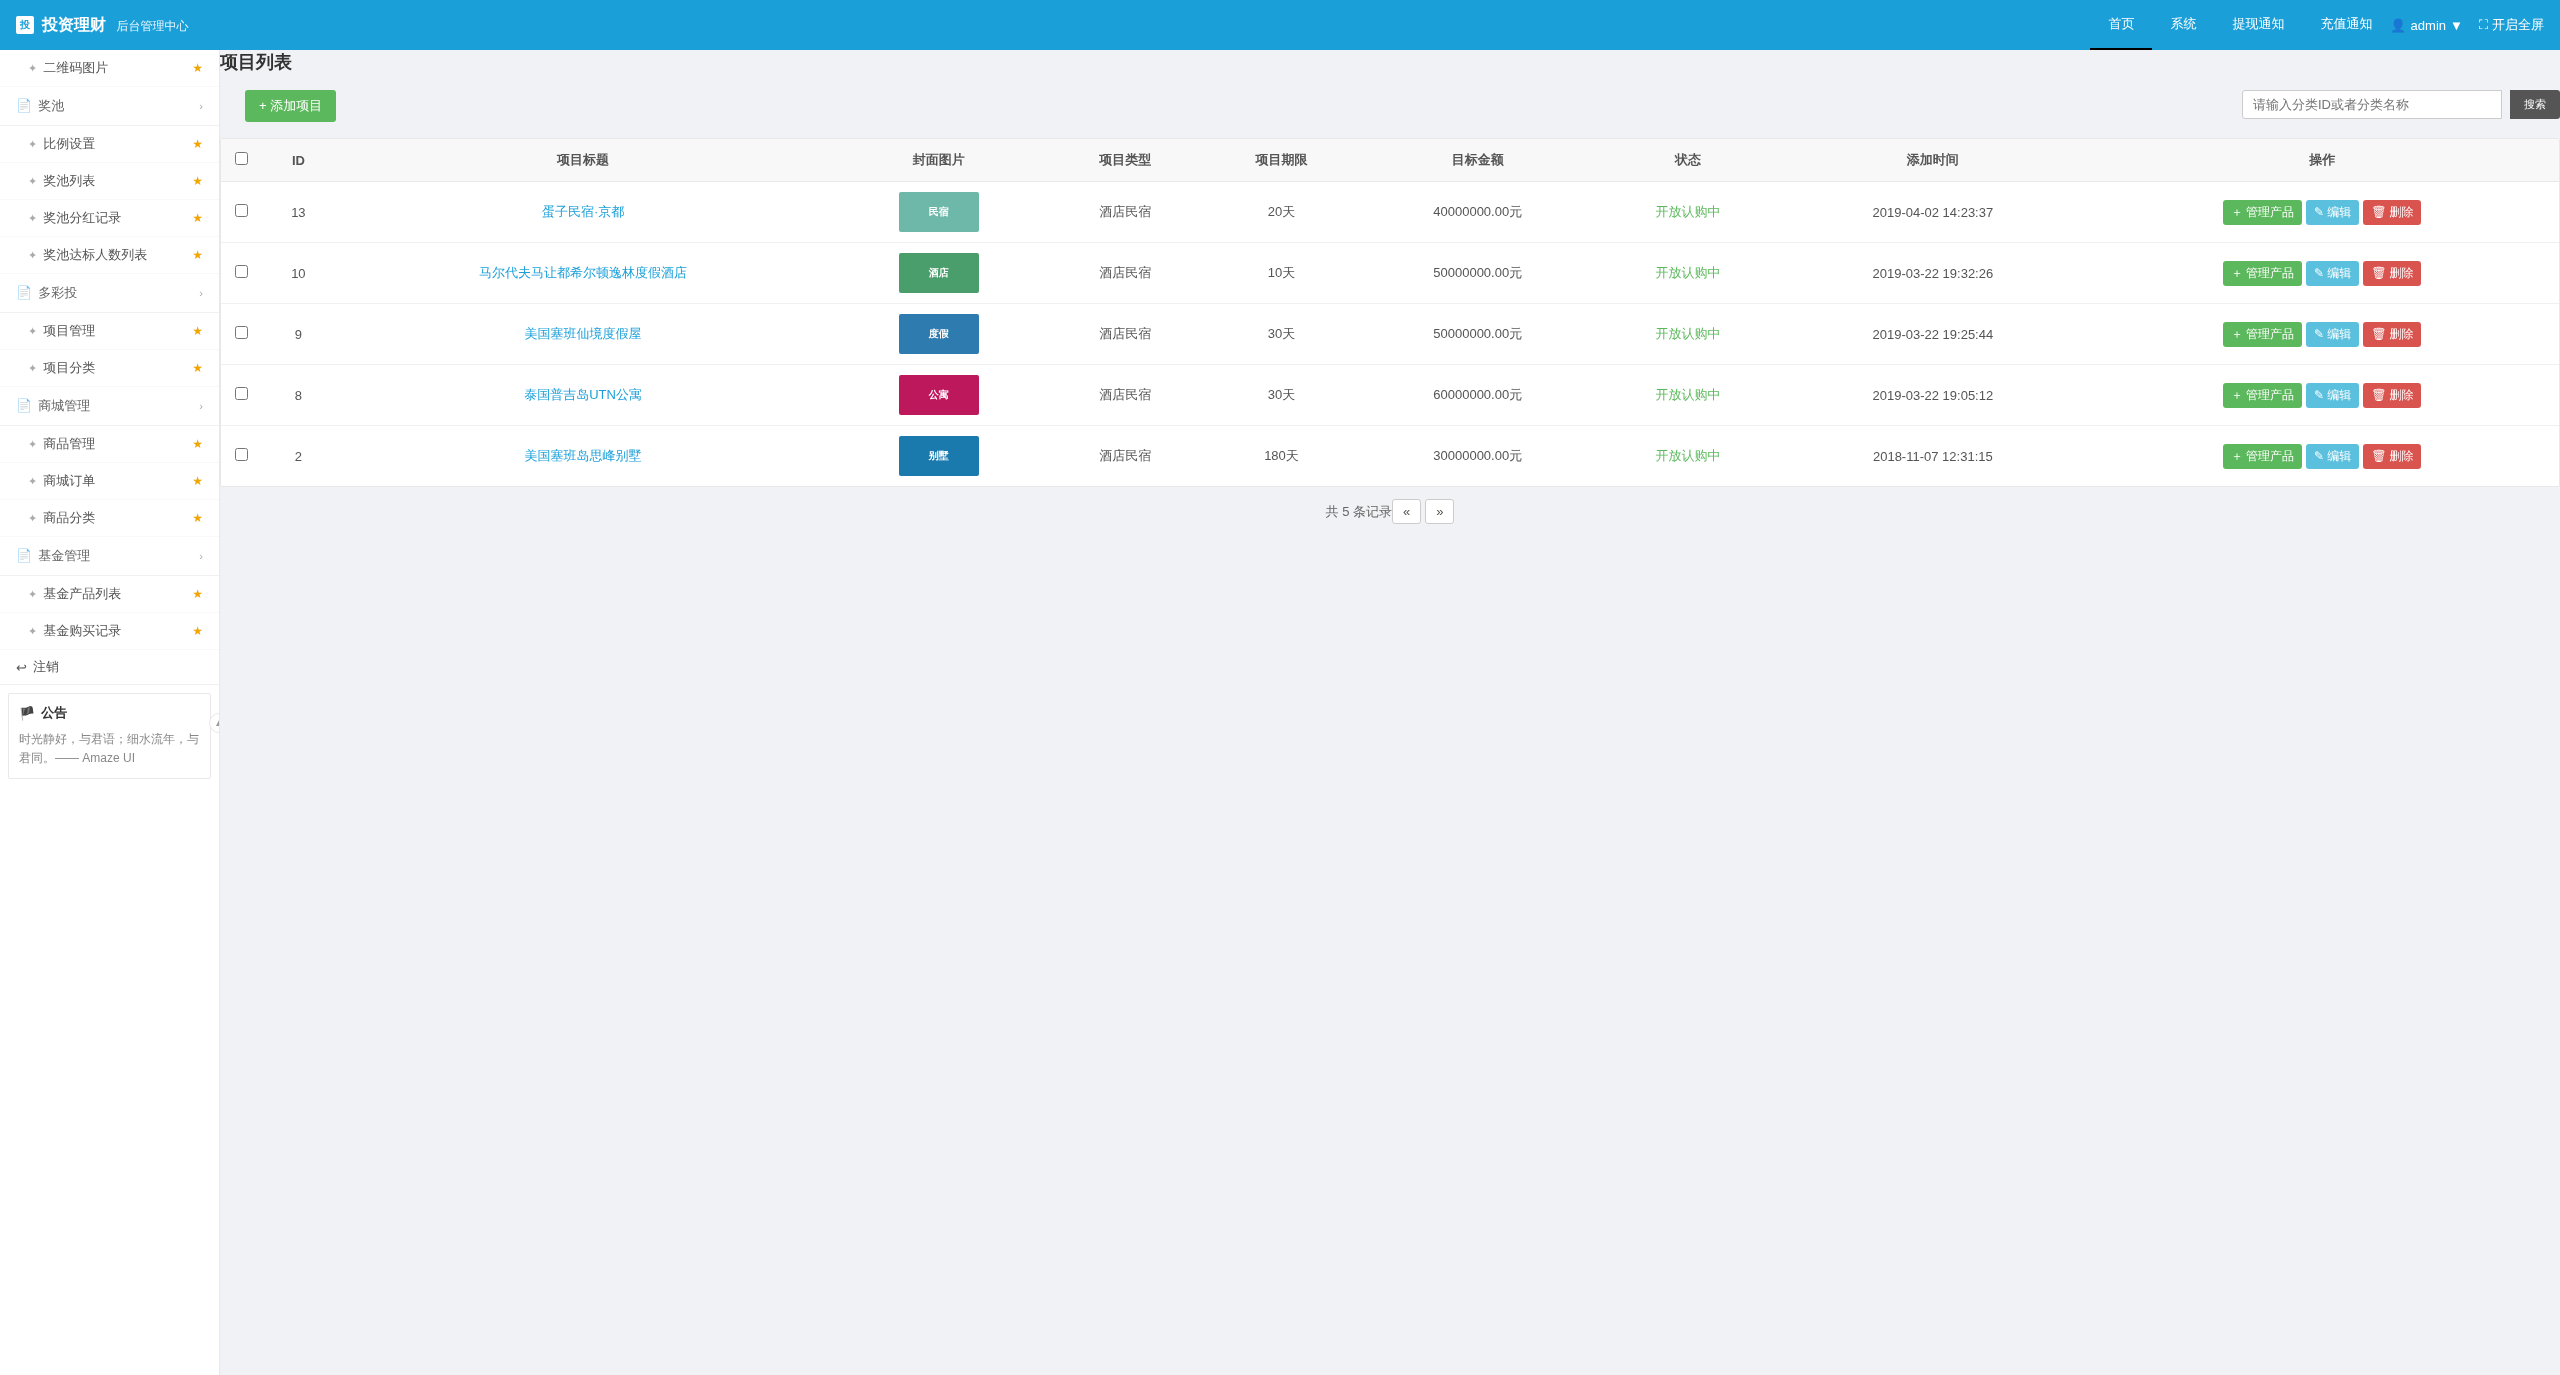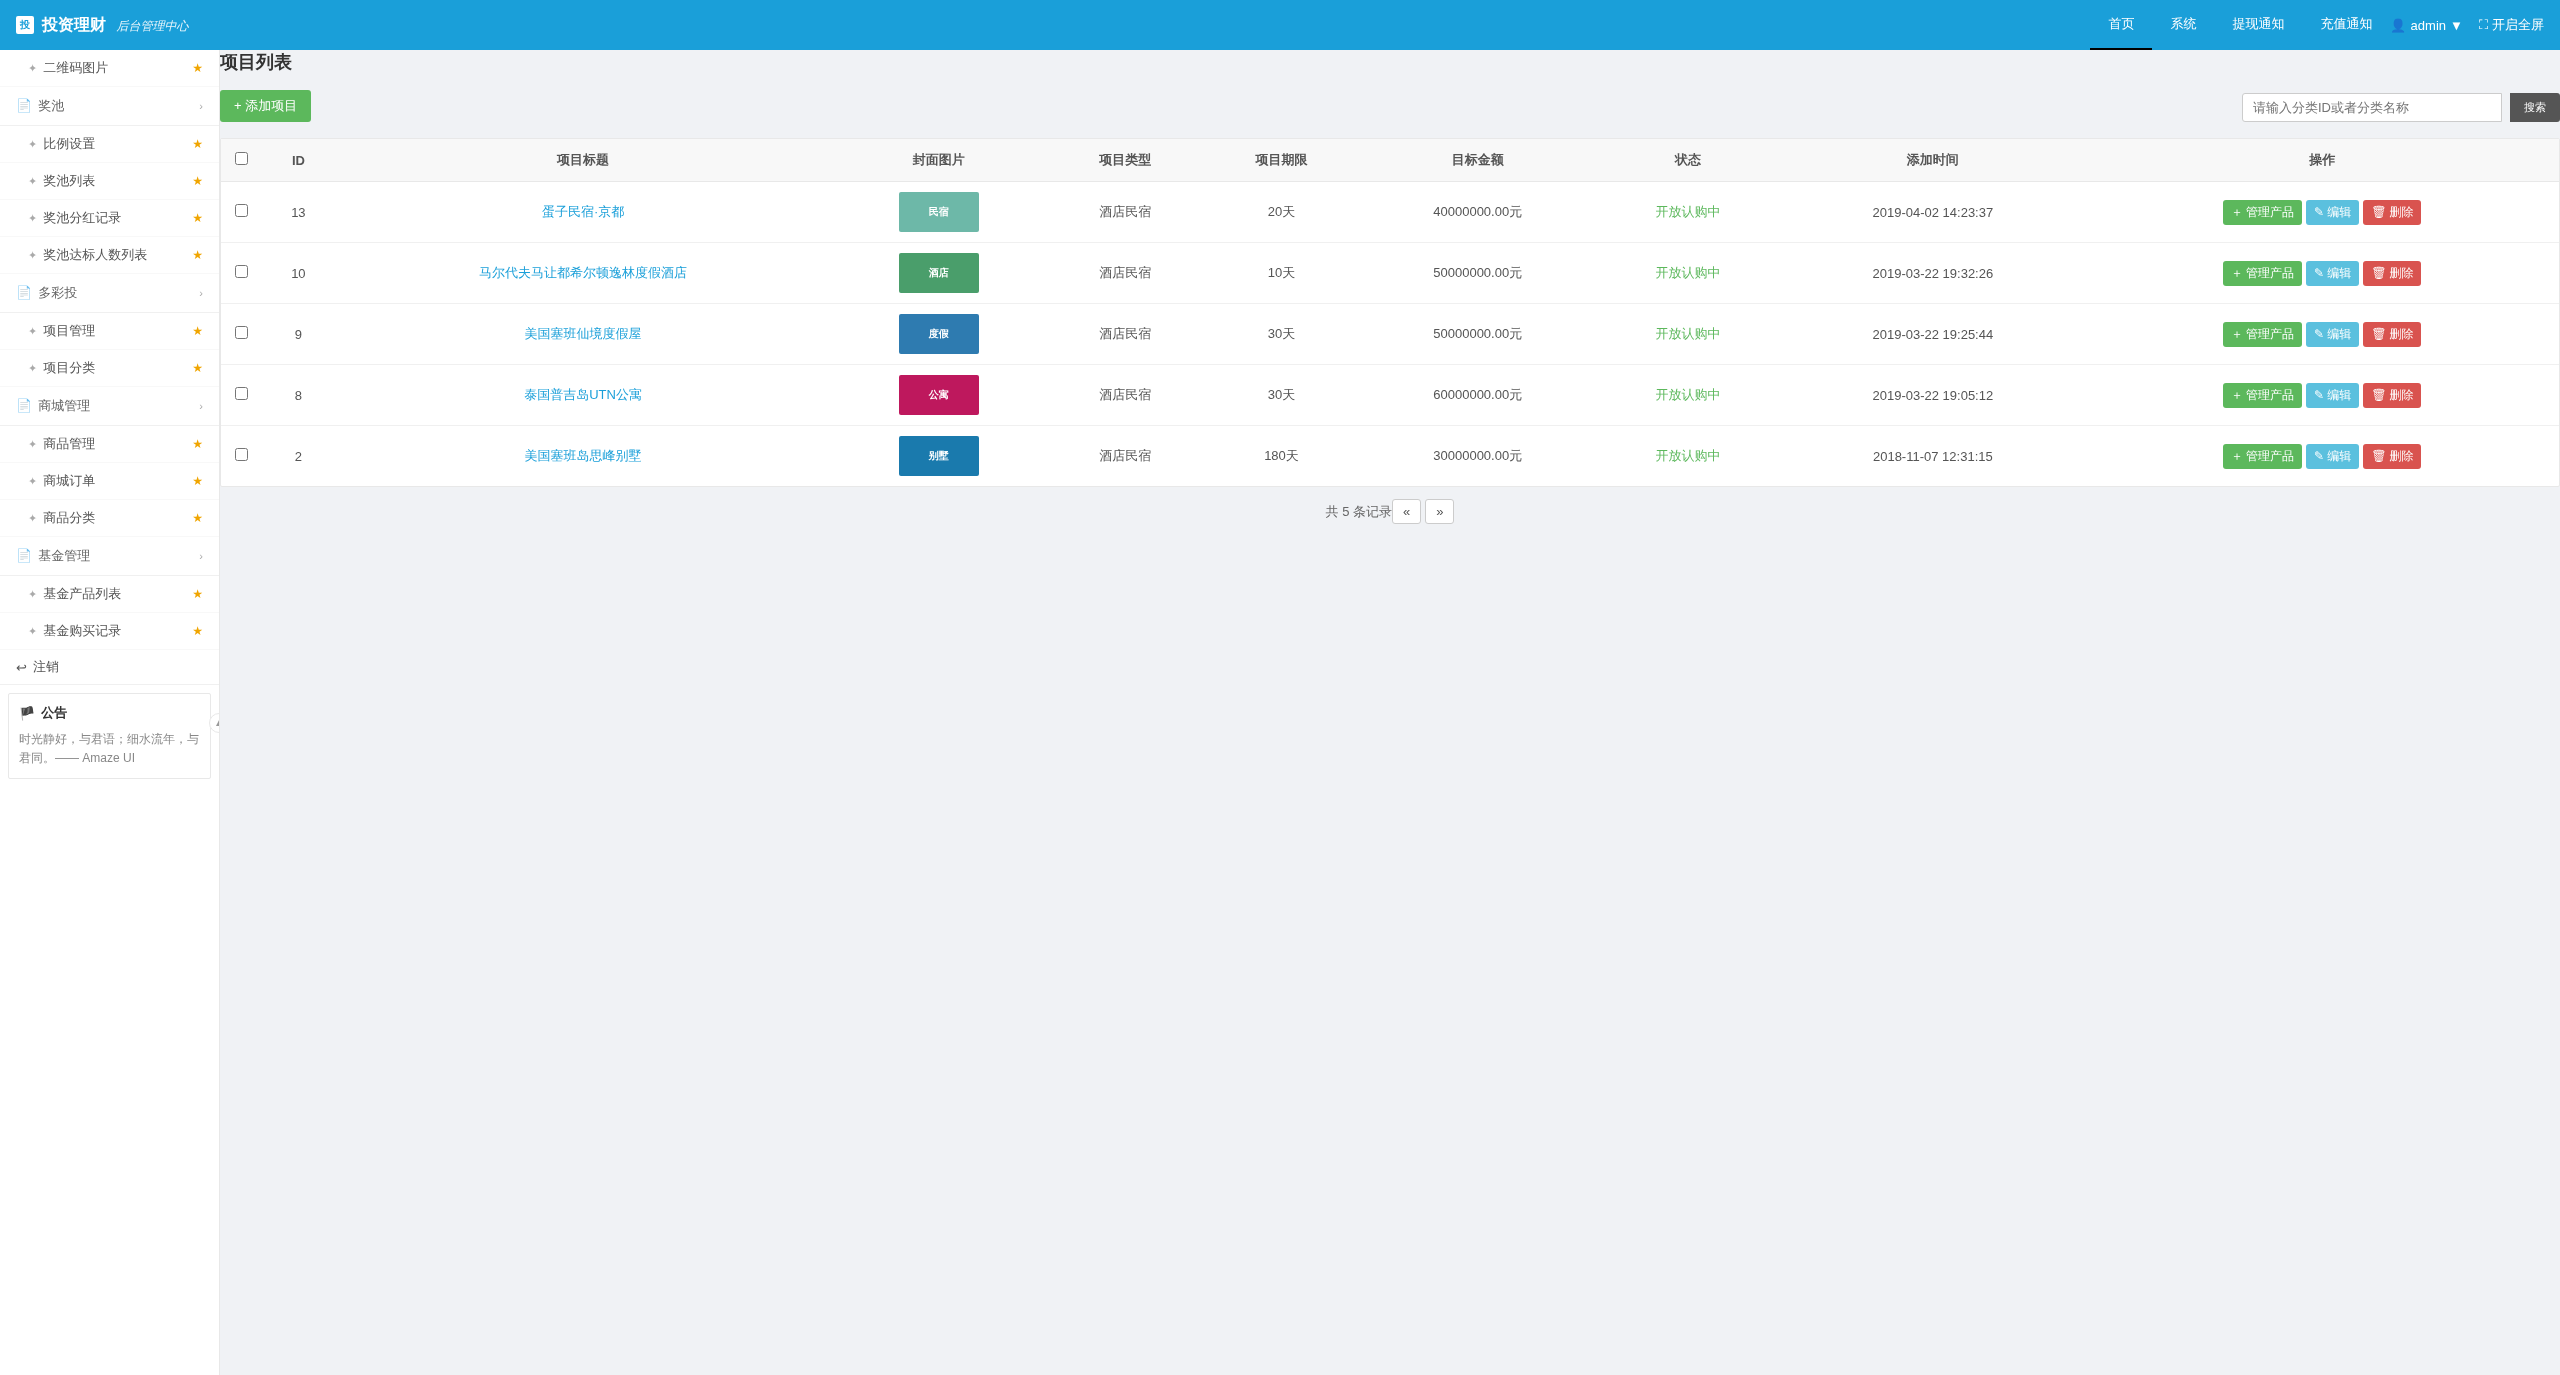--- a/index.html
+++ b/index.html
@@ -162,23 +162,24 @@
     .page-title {
       font-size: 18px;
       font-weight: bold;
       color: #333;
       margin-bottom: 16px;
     }
 
     
     .toolbar {
       display: flex;
-      align-items: flex-end;
+      align-items: flex-start;
       justify-content: space-between;
       margin-bottom: 16px;
+      margin-left: 25px;
     }
     .btn-add {
       background: #5cb85c;
       color: #fff;
       border: none;
       padding: 7px 14px;
       border-radius: 3px;
       cursor: pointer;
       font-size: 13px;
     }
@@ -333,21 +334,21 @@
     }
   </style>
 </head>
 <body>
 
 <nav class="top-nav">
   <div class="top-nav-brand">
     <span class="brand-icon">投</span>
     <span>
       <span>投资理财</span>
-      <span style="font-size:12px;font-weight:normal;margin-left:6px;opacity:0.9;font-style:italic;">后台管理中心</span>
+      <span style="font-size:12px;font-weight:normal;margin-left:6px;opacity:0.9;">后台管理中心</span>
     </span>
   </div>
   <div class="top-nav-spacer"></div>
   <div class="top-nav-links">
     <a href="#" class="active">首页</a>
     <a href="#">系统</a>
     <a href="#">提现通知</a>
     <a href="#">充值通知</a>
   </div>
   <div class="top-nav-right">

